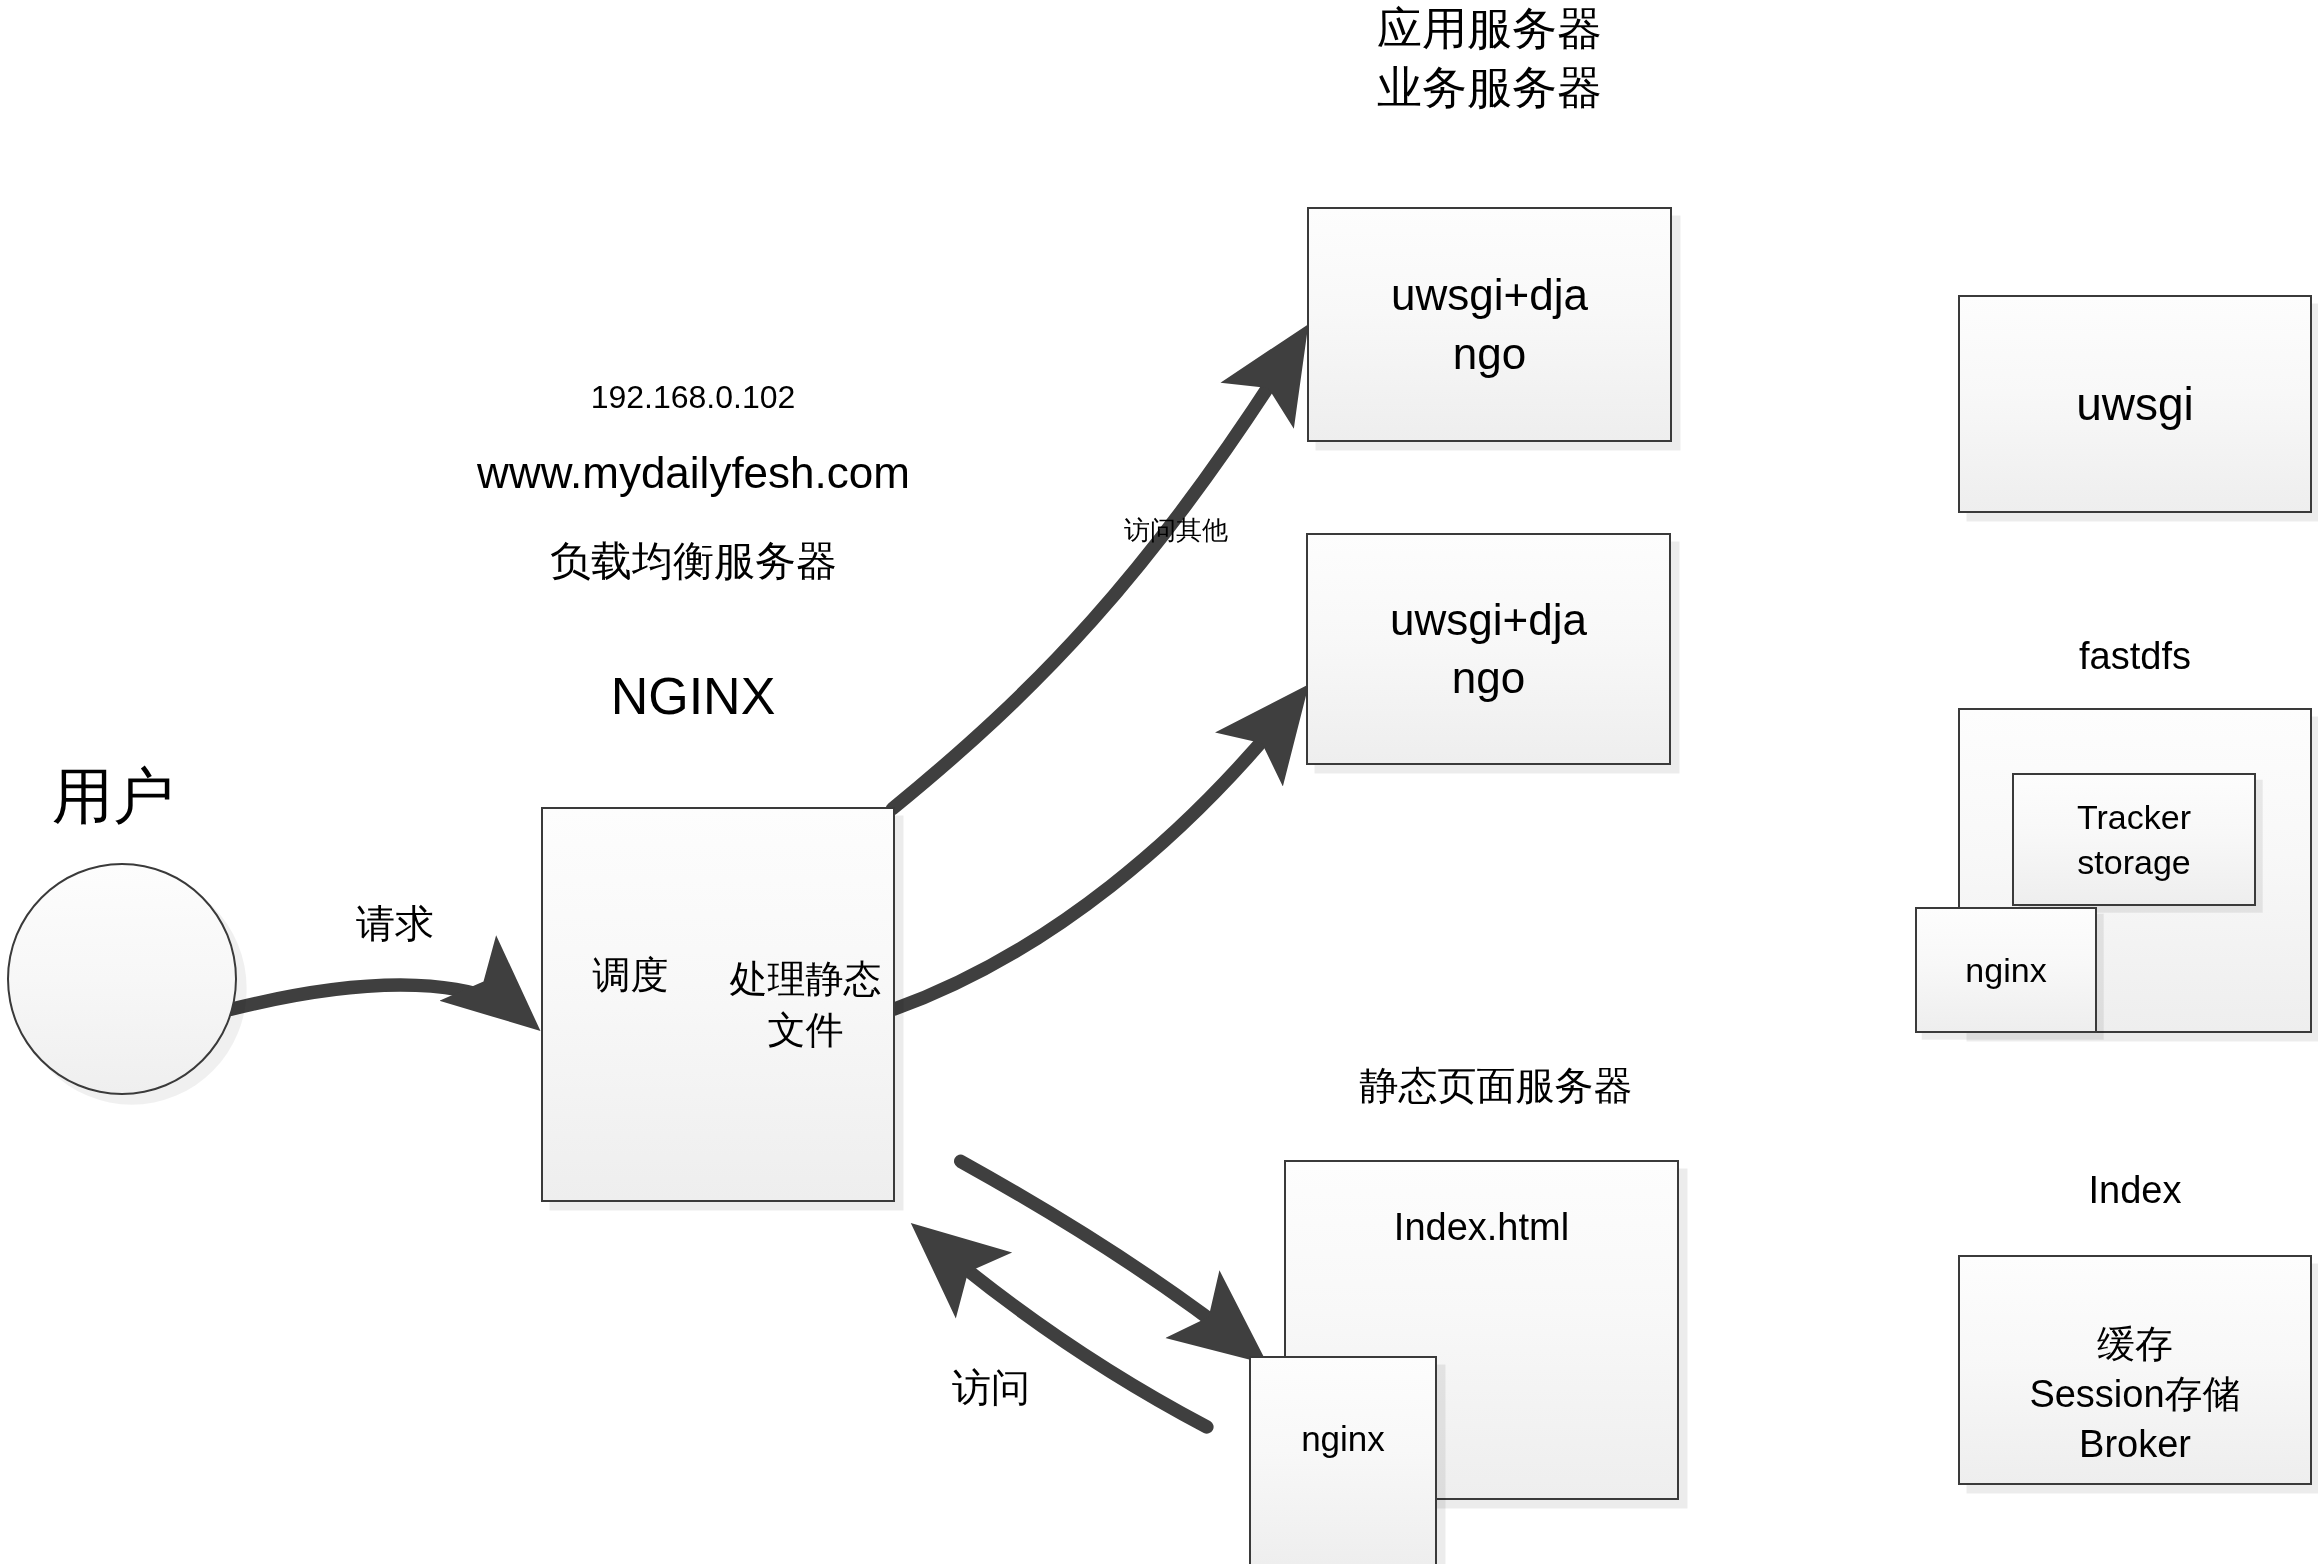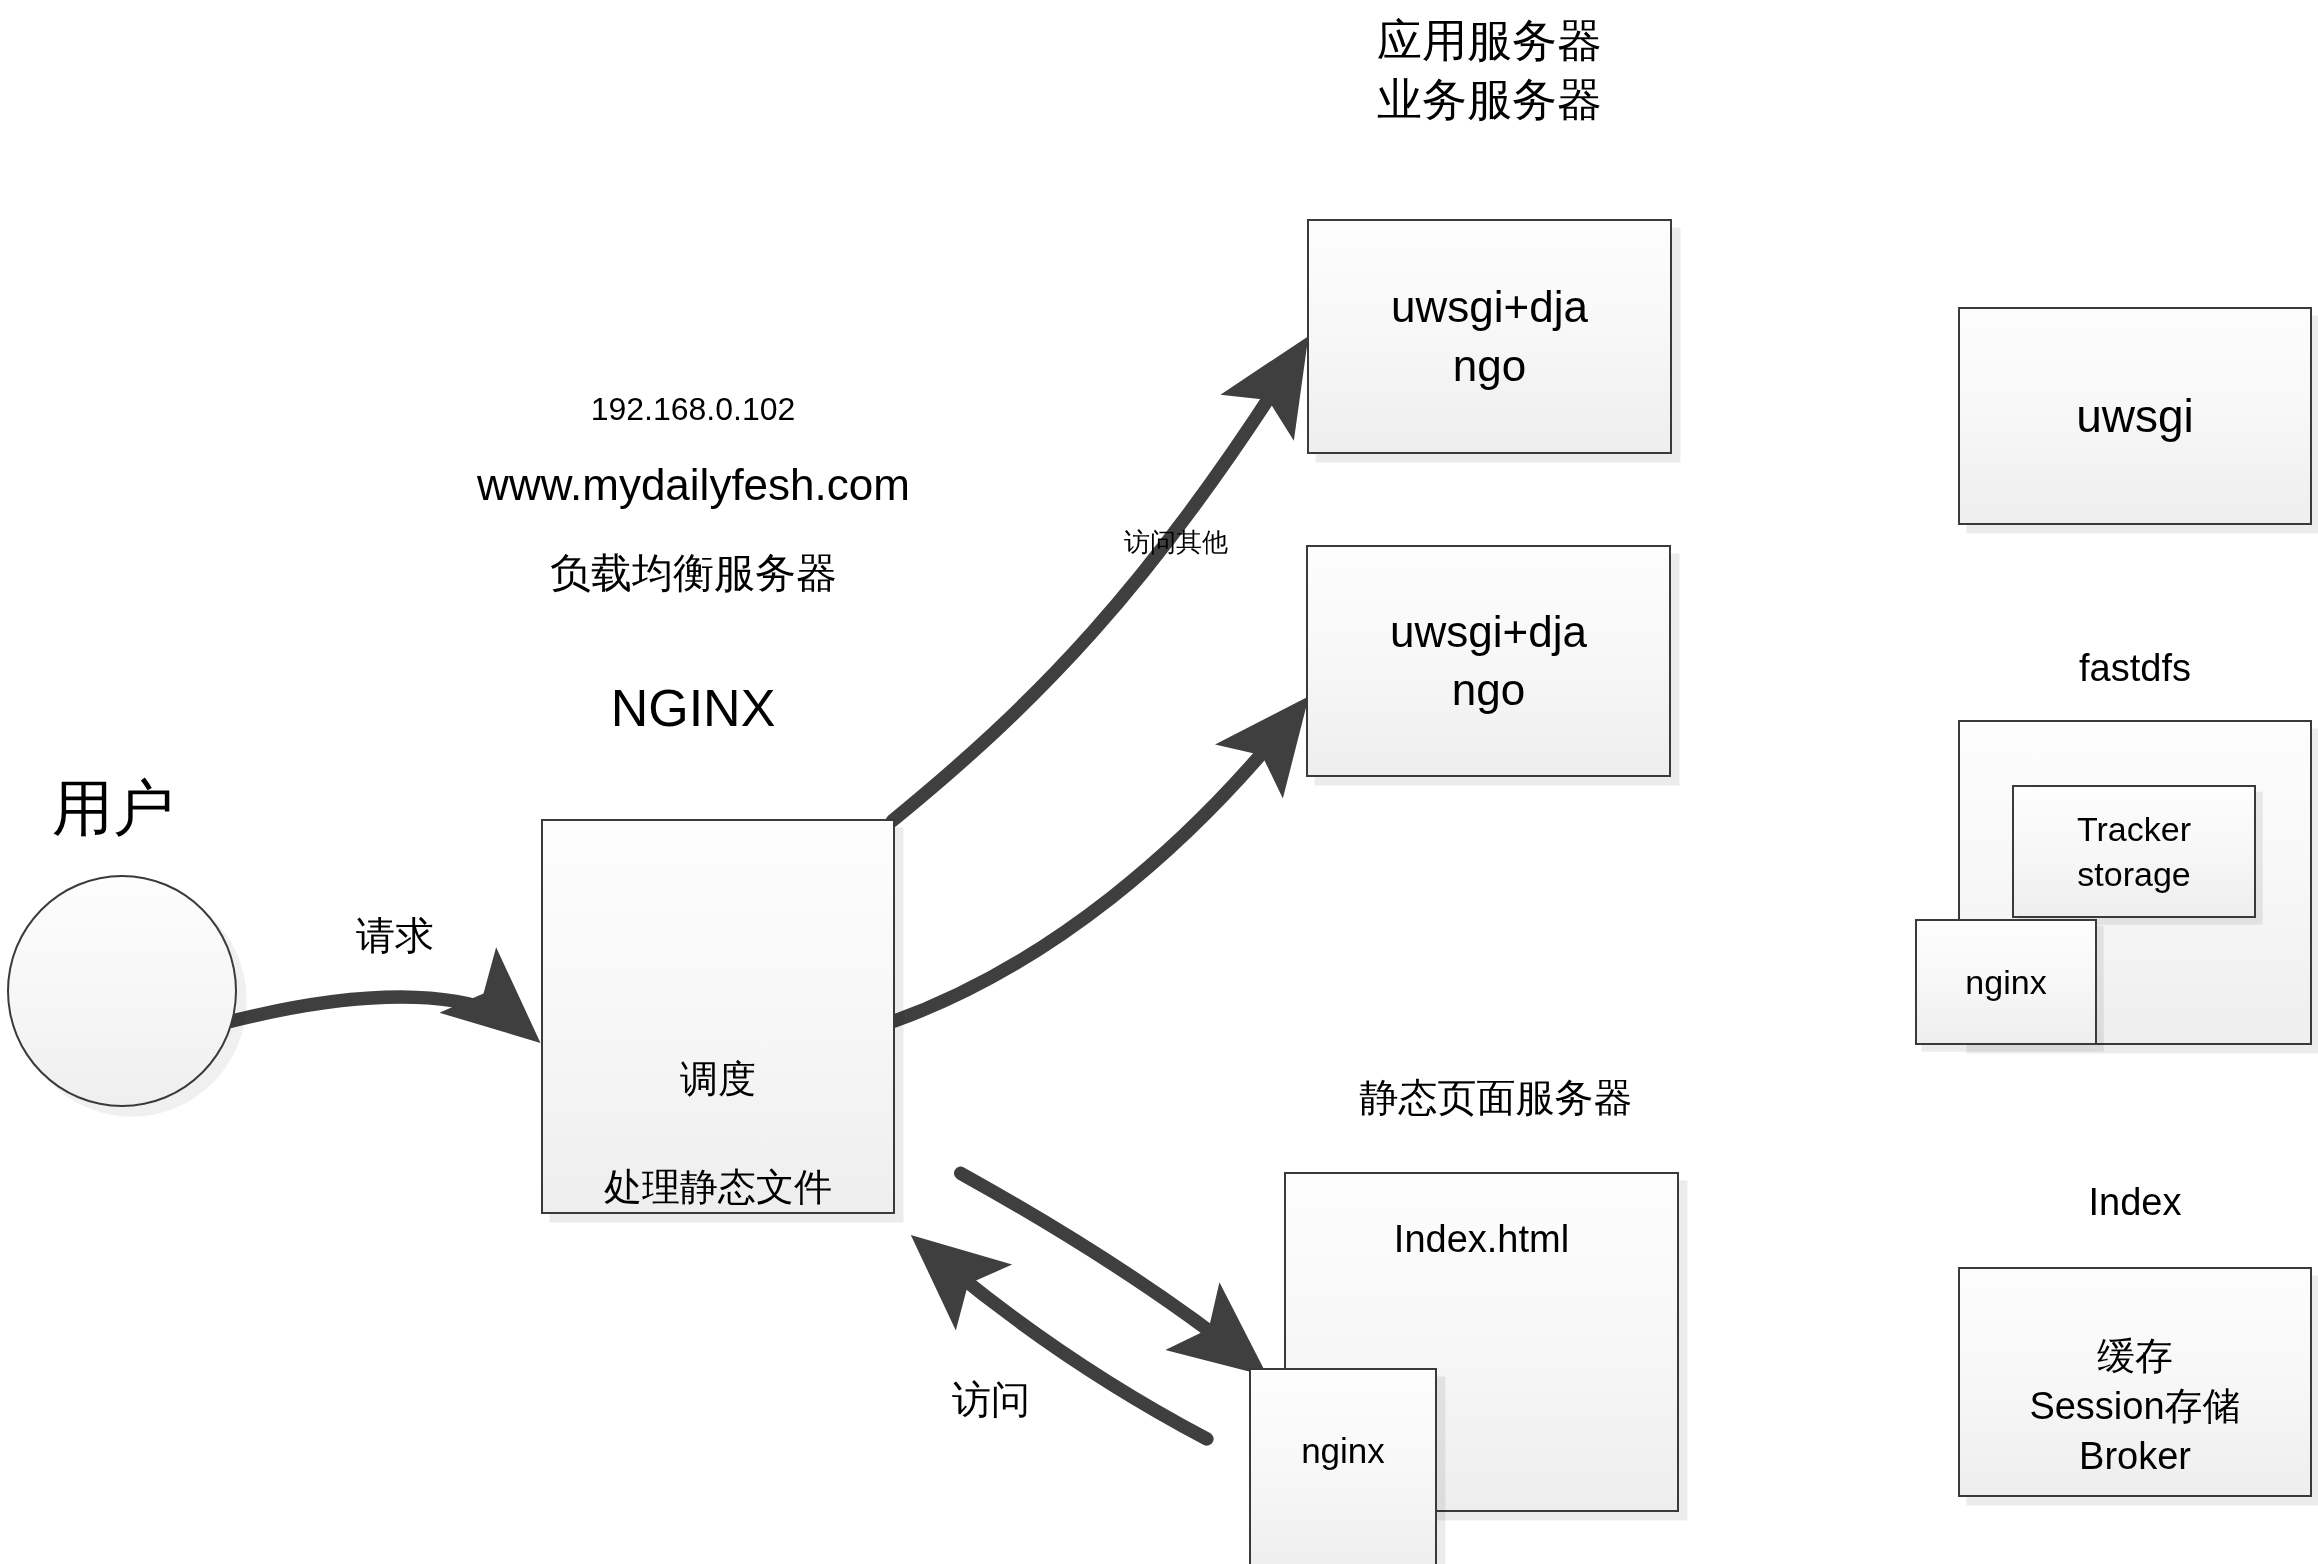--- a/index.html
+++ b/index.html
@@ -1,21 +1,21 @@
 <!DOCTYPE html>
 <html style="font-size:9.7px"><head>
 <meta charset="utf-8">
 <style>
   html,body{margin:0;padding:0;background:#ffffff;}
   body{
     width:2319px;height:1565px;position:relative;overflow:hidden;
     font-family:"Liberation Sans","DejaVu Sans",sans-serif;
     color:#000000;
   }
-  #stage{position:absolute;left:0;top:12px;width:2319px;height:1391px;}
+  #stage{position:absolute;left:0;top:0;width:2319px;height:1391px;}
 
   
   .box{
     position:absolute;
     box-sizing:border-box;
     border:2.4px solid #3a3a3a;
     background:linear-gradient(to bottom,#fdfdfd 0%,#f8f8f8 45%,#eeeeee 100%);
     box-shadow:8.5px 8.5px 0 0 rgba(0,0,0,0.075);
     display:flex;
     align-items:center;
@@ -79,21 +79,21 @@
   <div class="label cjk" style="left:24px;top:756px;width:182px;font-size:61px;text-align:left;padding-left:28px;">用户</div>
   <div class="ellipse" style="left:7.3px;top:863px;width:230px;height:232px;"></div>
 
   <div class="label cjk" style="left:304px;top:899px;width:182px;font-size:39px;">请求</div>
 
   <div class="label" style="left:462px;top:377px;width:462px;font-size:32px;">192.168.0.102</div>
   <div class="label" style="left:426px;top:444px;width:535px;font-size:44px;">www.mydailyfesh.com</div>
   <div class="label cjk" style="left:438px;top:535px;width:511px;font-size:41px;">负载均衡服务器</div>
   <div class="label" style="left:462px;top:663px;width:462px;font-size:52px;">NGINX</div>
 
-  <div class="box" style="left:541px;top:807px;width:354px;height:395px;font-size:38px;flex-direction:column;">
+  <div class="box" style="left:541px;top:807px;width:354px;height:395px;font-size:38px;flex-direction:row;">
     <span class="txt cjk" style="margin-bottom:58px;">调度</span>
     <span class="txt cjk">处理静态文件</span>
   </div>
 
   <div class="label cjk" style="left:985px;top:514px;width:243px;font-size:26px;text-align:right;">访问其他</div>
 
   <div class="box" style="left:1307px;top:207px;width:365px;height:235px;font-size:44px;">
     <span class="txt" style="white-space: pre-line;">uwsgi+dja
 ngo</span>
   </div>

